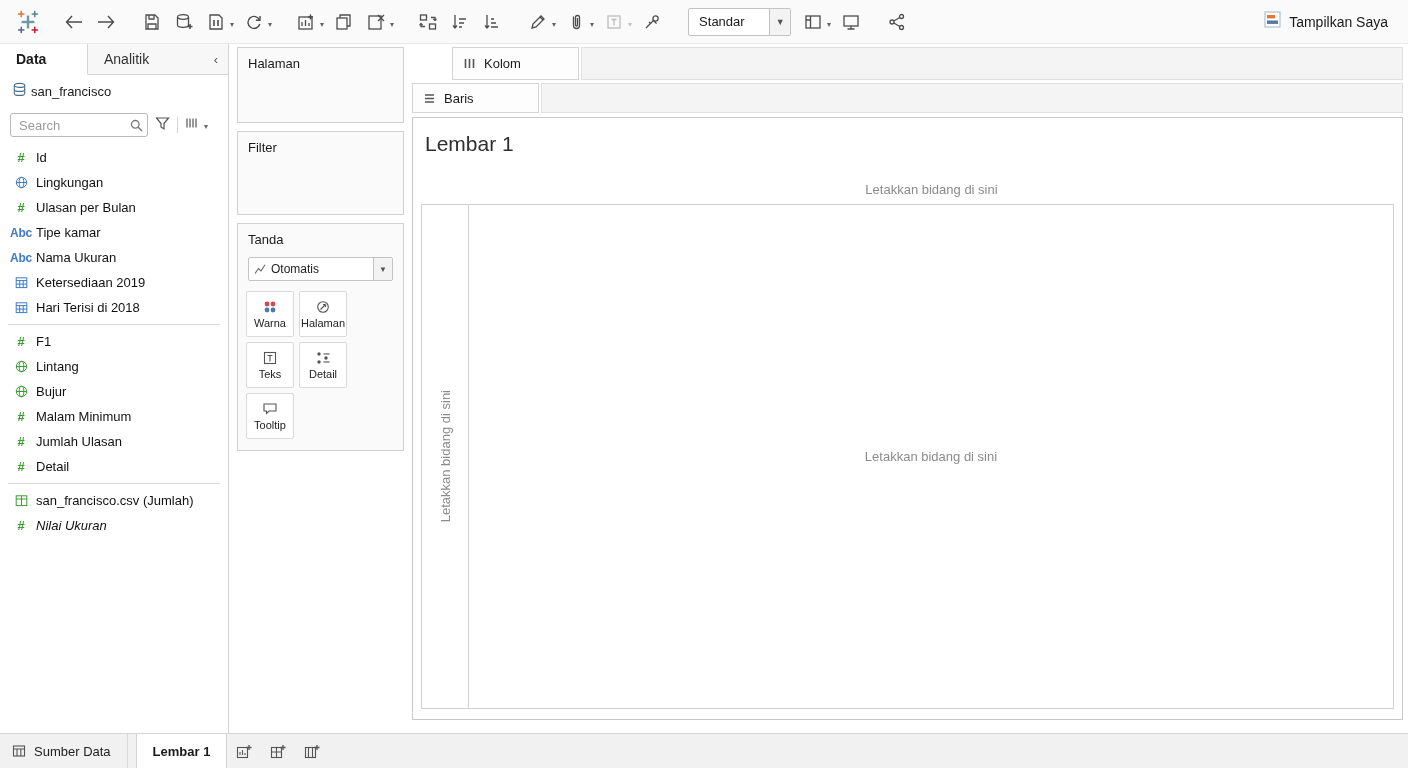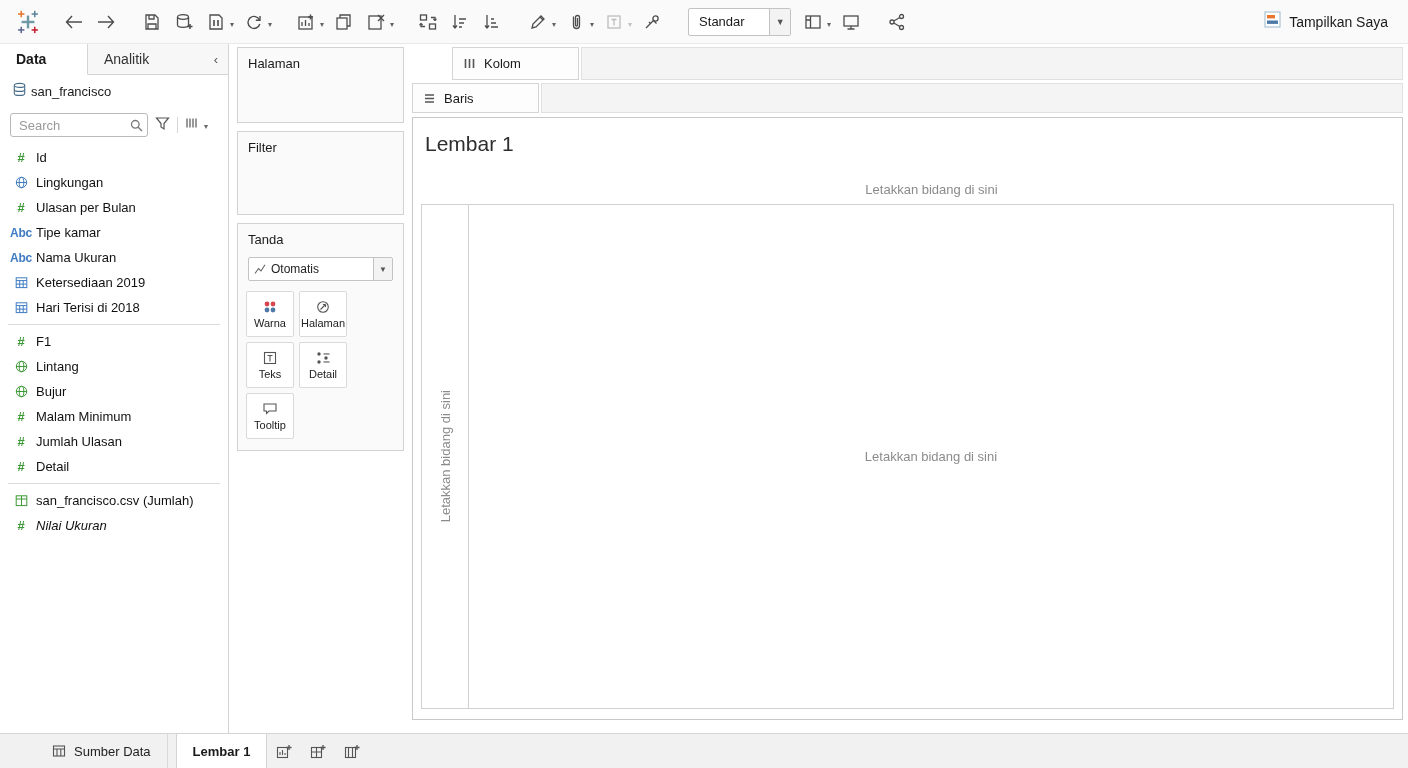--- a/index.html
+++ b/index.html
@@ -78,21 +78,21 @@
     grid-template-columns:48px 1fr;grid-template-rows:30px 1fr;}
   .dz-text{color:#8b8b8b;font-size:13px;}
   .cell-corner{grid-row:1;grid-column:1;}
   .drop-top{grid-row:1;grid-column:2;display:flex;align-items:center;justify-content:center;}
   .drop-left{grid-row:2;grid-column:1;border:1px solid #d0d0d0;display:flex;align-items:center;justify-content:center;box-sizing:border-box;}
   .drop-left .dz-text{writing-mode:vertical-rl;transform:rotate(180deg);}
   .drop-main{grid-row:2;grid-column:2;border:1px solid #d0d0d0;border-left:none;display:flex;align-items:center;justify-content:center;box-sizing:border-box;}
 
   
   .bottombar{position:absolute;left:0;right:0;bottom:0;height:35px;background:#f1f1f1;border-top:1px solid #d4d4d4;
-    display:flex;align-items:stretch;box-sizing:border-box;padding-left:40px;}
+    display:flex;align-items:stretch;box-sizing:border-box;}
   .bb-ds{display:flex;align-items:center;gap:8px;padding:0 16px 0 12px;font-size:13px;color:#222;border-right:1px solid #d9d9d9;}
   .bb-sheet{display:flex;align-items:center;padding:0 16px;margin-left:8px;background:#fff;font-size:13px;font-weight:bold;
     border-left:1px solid #d4d4d4;border-right:1px solid #d4d4d4;}
   .bb-new{display:flex;align-items:center;justify-content:center;width:34px;}
 </style>
 </head>
 <body>
 
 <div class="app">
 

